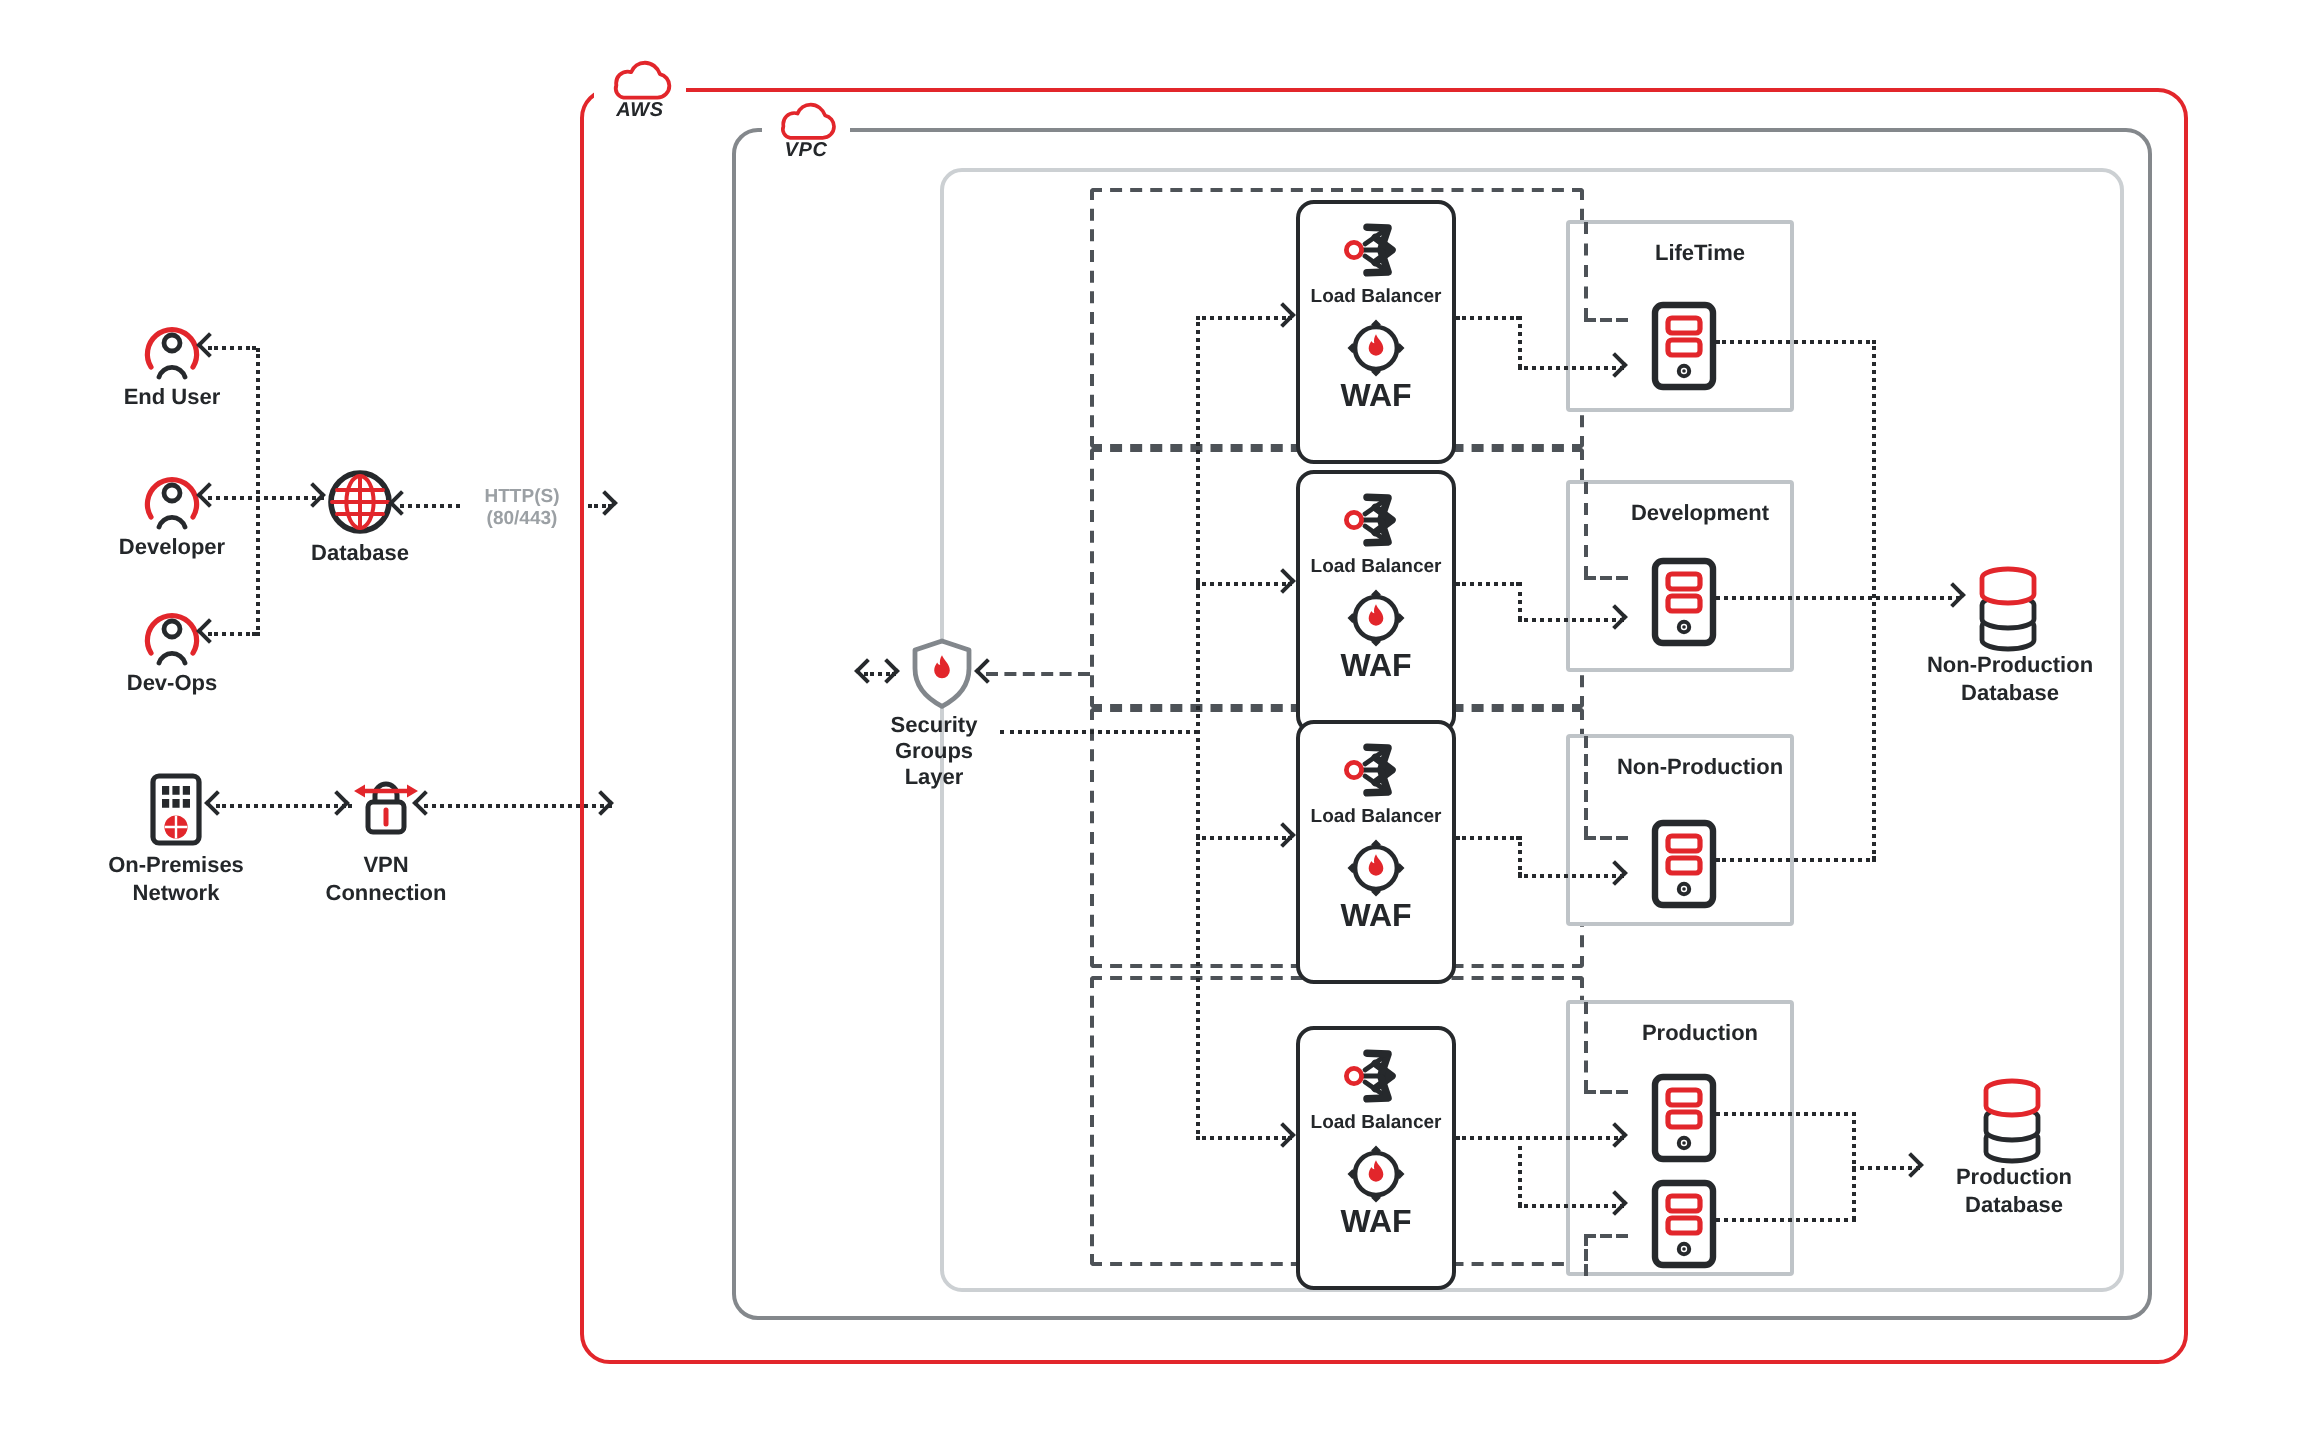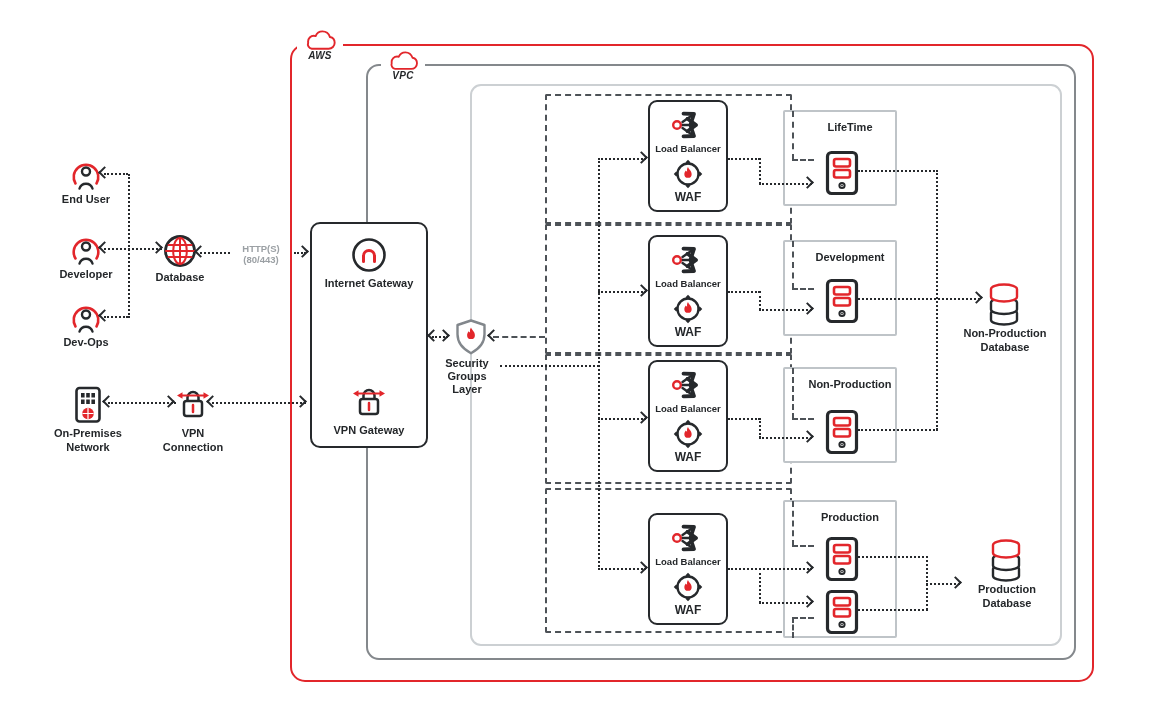--- a/index.html
+++ b/index.html
@@ -26,24 +26,24 @@
         align-items:center;padding:0 4px;}
   .chip span{font-size:10px;font-weight:bold;letter-spacing:.3px;margin-top:-2px;font-style:italic;}
   .icon{position:absolute;z-index:6;}
   .sd{stroke:var(--dark);fill:none;stroke-linecap:round;stroke-linejoin:round;}
   .sr{stroke:var(--red);fill:none;stroke-linecap:round;stroke-linejoin:round;}
   .sg{stroke:#82878c;fill:#fff;stroke-linecap:round;stroke-linejoin:round;}
   .fr{fill:var(--red);stroke:none;} .fd{fill:var(--dark);stroke:none;}
   .gwbox{left:310px;top:222px;width:118px;height:226px;border:2px solid var(--dark);
          border-radius:10px;display:flex;flex-direction:column;align-items:center;}
   .gwbox .t{font-size:11px;font-weight:bold;margin-top:3px;}
-  .lbbox{left:648px;width:80px;height:112px;border:2px solid var(--dark);border-radius:9px;
+  .lbbox{left:648px;width:80px;height:132px;border:2px solid var(--dark);border-radius:9px;
          display:flex;flex-direction:column;align-items:center;padding-top:6px;}
   .lbbox .t1{font-size:9.5px;font-weight:bold;margin-top:1px;}
-  .lbbox .t2{font-size:12px;font-weight:bold;margin-top:1px;}
+  .lbbox .t2{font-size:16px;font-weight:bold;margin-top:1px;}
   .envbox{left:783px;width:114px;border:2px solid var(--env_border);border-radius:2px;}
   .envbox .et{margin-top:9px;text-align:center;font-size:11px;font-weight:bold;padding-left:20px;}
   .httptxt{position:absolute;z-index:6;left:232px;top:243px;width:58px;text-align:center;
            font-size:9.5px;line-height:11px;font-weight:bold;color:var(--muted);}
 </style>
 </head>
 <body>
 
 <div id="stage">
 
@@ -118,36 +118,20 @@
     <line class="sr" stroke-width="2.2" x1="5" y1="10.5" x2="29" y2="10.5"></line>
     <path class="fr" d="M1 10.5 6.5 7.2v6.6zM33 10.5 27.5 7.2v6.6z"></path>
     <rect class="sd" stroke-width="2.5" style="fill:#fff" x="8" y="16" width="18" height="15" rx="2.5"></rect>
     <line class="sr" stroke-width="2.5" x1="17" y1="20" x2="17" y2="27"></line>
   </svg>
   <div class="lbl" style="left:143px;top:426px;width:100px;line-height:14px;">
     <div>VPN</div>
     <div>Connection</div>
   </div>
 
-  <div class="whitebox gwbox">
-    <svg style="margin-top:12px;" width="38" height="38" viewBox="0 0 38 38">
-      <circle class="sd" stroke-width="2.6" style="fill:#fff" cx="19" cy="19" r="15.5"></circle>
-      <path class="sr" stroke-width="3" d="M13.5 25.5v-5.5a5.5 5.5 0 0 1 11 0v5.5"></path>
-    </svg>
-    <div class="t">Internet Gateway</div>
-    <div style="flex:1"></div>
-    <svg width="34" height="38" viewBox="0 0 34 38">
-      <path class="sd" stroke-width="2.5" d="M11.5 16v-3.5a5.5 5.5 0 0 1 11 0V16"></path>
-      <line class="sr" stroke-width="2.2" x1="5" y1="10.5" x2="29" y2="10.5"></line>
-      <path class="fr" d="M1 10.5 6.5 7.2v6.6zM33 10.5 27.5 7.2v6.6z"></path>
-      <rect class="sd" stroke-width="2.5" style="fill:#fff" x="8" y="16" width="18" height="15" rx="2.5"></rect>
-      <line class="sr" stroke-width="2.5" x1="17" y1="20" x2="17" y2="27"></line>
-    </svg>
-    <div class="t" style="margin-bottom:10px;">VPN Gateway</div>
-  </div>
 
   <svg class="icon" style="left:451px;top:318px;" width="40" height="38" viewBox="0 0 40 38">
     <path class="sg" stroke-width="2.4" d="M20 2.5 33.5 7v9.3c0 9.6-6.4 15.2-13.5 18.9C12.9 31.5 6.5 25.9 6.5 16.3V7Z"></path>
     <g transform="translate(4,1)">
       <path class="fr" d="M16 8.6c.9 2.6 3.9 4.2 3.9 7.6a3.9 3.9 0 0 1-7.8 0c0-1.5.6-2.7 1.5-4 .3.7.8 1.1 1.5 1.2-.4-1.6-.1-3.3.9-4.8z"></path>
     </g>
   </svg>
   <div class="lbl" style="left:429px;top:357px;width:76px;">
     <div>Security</div>
     <div>Groups</div>

